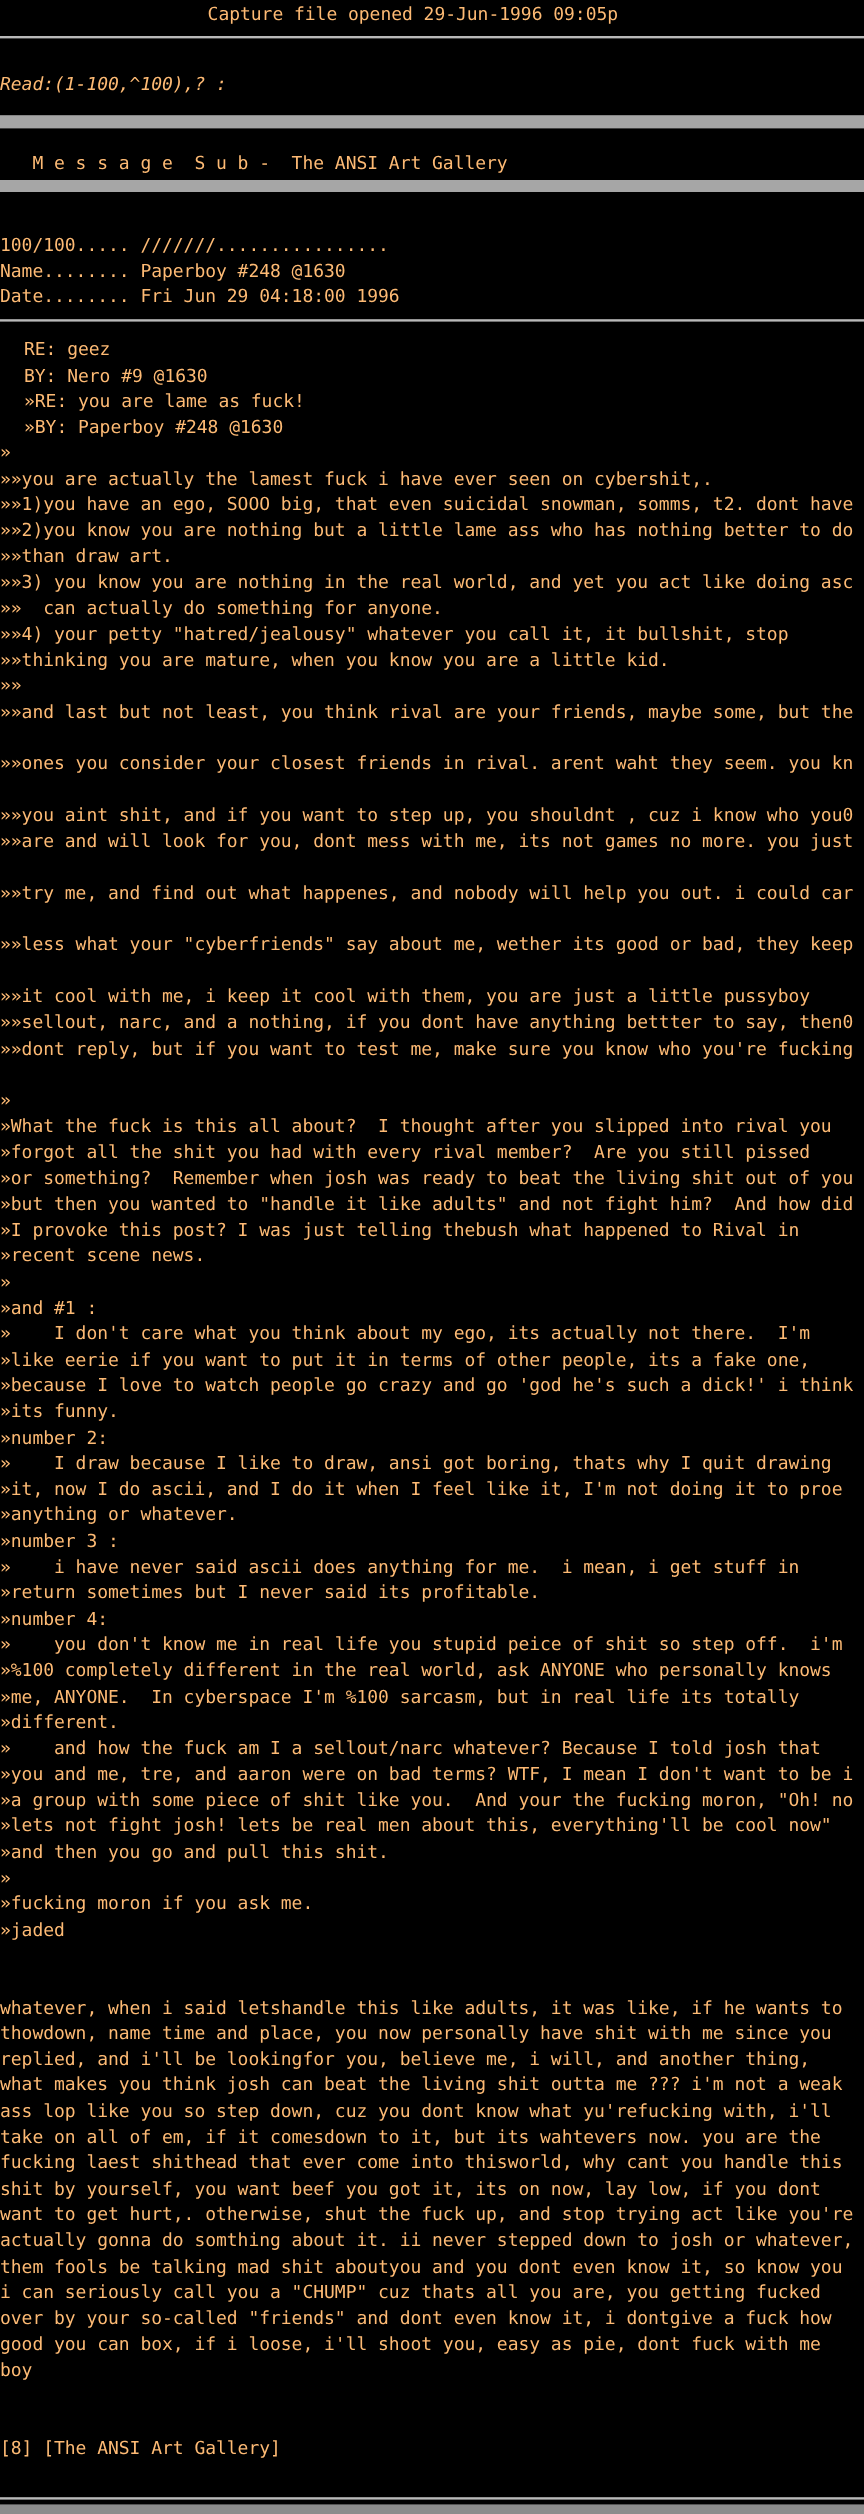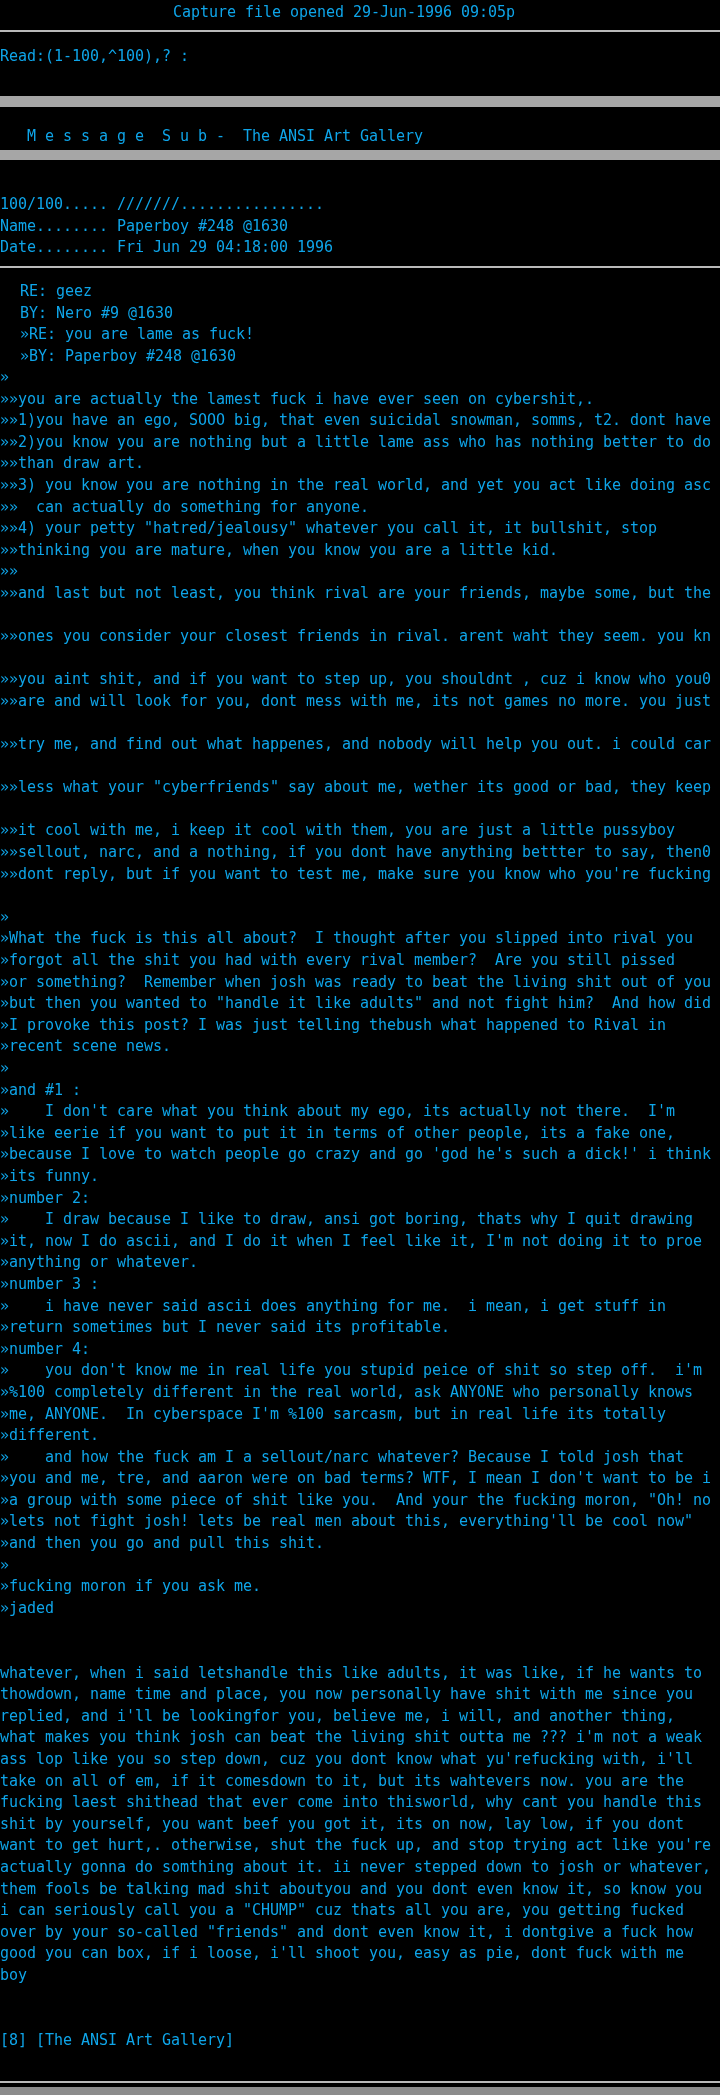--- a/index.html
+++ b/index.html
@@ -6,21 +6,21 @@
   .screen {
     position: relative;
     width: 720px;
     height: 2095px;
     background: #000000;
     overflow: hidden;
     font-family: "DejaVu Sans Mono", "Liberation Mono", monospace;
     font-size: 15px;
     line-height: 21.6px;
     letter-spacing: -0.03px;
-    color: #0ea5e9;
+    color: #fdba74;
   }
   .trow {
     position: absolute;
     left: 0;
     margin: 0;
     white-space: pre;
     width: 720px;
   }
   .hline {
     position: absolute;
@@ -38,21 +38,21 @@
 </style>
 </head>
 <body>
 
 <div class="screen">
 
   <div class="trow" style="top: 2px; padding-left: 173px;">Capture file opened 29-Jun-1996 09:05p</div>
 
   <div class="hline" style="top: 30px;"></div>
 
-  <div class="trow" style="top: 46px;">Read:(1-100,^100),? :</div>
+  <div class="trow" style="top: 60px; font-style: italic;">Read:(1-100,^100),? :</div>
 
   <div class="bar" style="top: 96px; height: 11px;"></div>
 
   <div class="trow" style="top: 126px; padding-left: 27px;">M e s s a g e  S u b -  The ANSI Art Gallery</div>
 
   <div class="bar" style="top: 150px; height: 10px;"></div>
 
   <div class="trow" style="top: 194px;">100/100..... ///////................
 Name........ Paperboy #248 @1630
 Date........ Fri Jun 29 04:18:00 1996</div>

